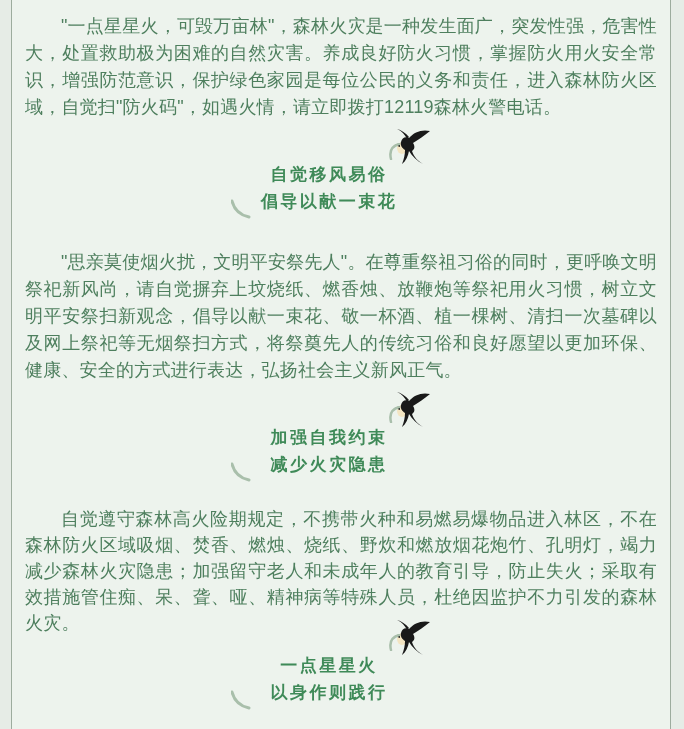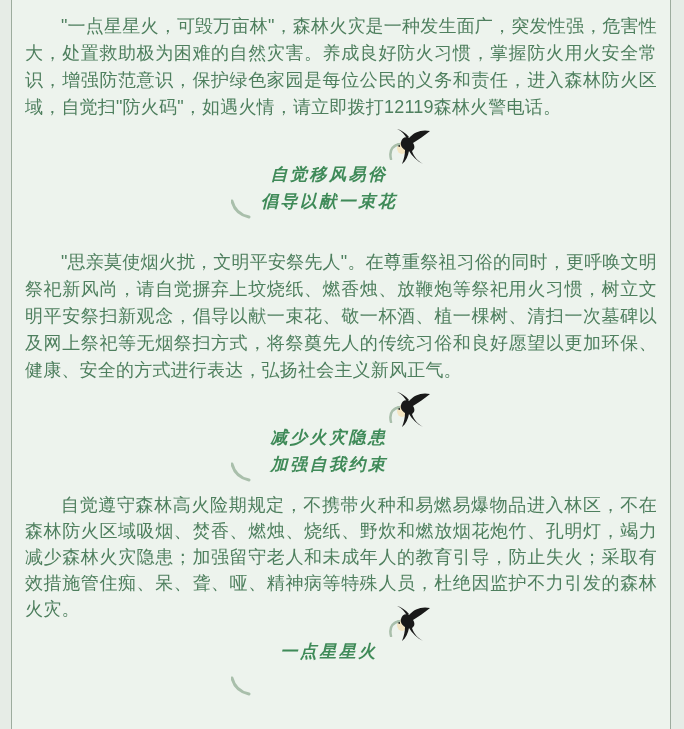--- a/index.html
+++ b/index.html
@@ -40,25 +40,24 @@
     letter-spacing: 0.2px;
     color: var(--body-text, #4e7f5e);
     text-align: justify;
     text-indent: 2em;
     word-break: break-all;
   }
   .para.p3 {
     line-height: 26px;
   }
   .para.mt1 { margin-top: 20px; }
-  .para.mt2 { margin-top: 0; }
+  .para.mt2 { margin-top: 14px; }
   .hgroup {
     position: relative;
     height: 108px;
-    font-style: italic;
   }
   .hgroup.raised {
     margin-top: -24px;
   }
   .hlines {
     position: absolute;
     top: 40px;
     left: 0;
     right: 0;
     text-align: center;
@@ -127,42 +126,43 @@
         <svg class="bird" viewBox="0 0 36 36" aria-hidden="true">
           <ellipse cx="7" cy="19" rx="5" ry="6" fill="#f3e5c2"></ellipse>
           <path d="M12,10 C10,6 7,2 2,0 C6,1 11,4 14,8 Z" fill="#191919"></path>
           <path d="M6,13 C7,9 10,7 14,9 C19,3 27,0 35,2 C29,7 23,11 18,14 C20,17 20,20 17,22 C19,28 23,32 28,35 C22,32 17,27 14,22 C13,27 11,32 7,35 C9,30 10,25 10,21 C7,19 5,16 6,13 Z" fill="#191919"></path>
           <path d="M5,14 L0,16 L5,18 Z" fill="#191919"></path>
         </svg>
         <svg class="arc-s" viewBox="0 0 14 17" aria-hidden="true">
           <path d="M11,1 C4,3 1,8 3,16" stroke="#a9bfab" stroke-width="2.5" fill="none" stroke-linecap="round"></path>
         </svg>
         <div class="hlines">
+          <div class="hline">加强自我约束</div>
           <div class="hline">减少火灾隐患</div>
-          <div class="hline">加强自我约束</div>
         </div>
         <svg class="arc-b" viewBox="0 0 20 20" aria-hidden="true">
           <path d="M1,2 C3,10 9,16 18,18" stroke="#a9bfab" stroke-width="3" fill="none" stroke-linecap="round"></path>
         </svg>
       </div>
 
       <p class="para p3 mt2">自觉遵守森林高火险期规定，不携带火种和易燃易爆物品进入林区，不在森林防火区域吸烟、焚香、燃烛、烧纸、野炊和燃放烟花炮竹、孔明灯，竭力减少森林火灾隐患；加强留守老人和未成年人的教育引导，防止失火；采取有效措施管住痴、呆、聋、哑、精神病等特殊人员，杜绝因监护不力引发的森林火灾。</p>
 
       <div class="hgroup raised">
         <svg class="bird" viewBox="0 0 36 36" aria-hidden="true">
           <ellipse cx="7" cy="19" rx="5" ry="6" fill="#f3e5c2"></ellipse>
           <path d="M12,10 C10,6 7,2 2,0 C6,1 11,4 14,8 Z" fill="#191919"></path>
           <path d="M6,13 C7,9 10,7 14,9 C19,3 27,0 35,2 C29,7 23,11 18,14 C20,17 20,20 17,22 C19,28 23,32 28,35 C22,32 17,27 14,22 C13,27 11,32 7,35 C9,30 10,25 10,21 C7,19 5,16 6,13 Z" fill="#191919"></path>
           <path d="M5,14 L0,16 L5,18 Z" fill="#191919"></path>
         </svg>
         <svg class="arc-s" viewBox="0 0 14 17" aria-hidden="true">
           <path d="M11,1 C4,3 1,8 3,16" stroke="#a9bfab" stroke-width="2.5" fill="none" stroke-linecap="round"></path>
         </svg>
         <div class="hlines">
           <div class="hline">一点星星火</div>
+          <div class="hline">以身作则践行</div>
         </div>
         <svg class="arc-b" viewBox="0 0 20 20" aria-hidden="true">
           <path d="M1,2 C3,10 9,16 18,18" stroke="#a9bfab" stroke-width="3" fill="none" stroke-linecap="round"></path>
         </svg>
       </div>
 
     </div>
   </div>
 </div>
 

